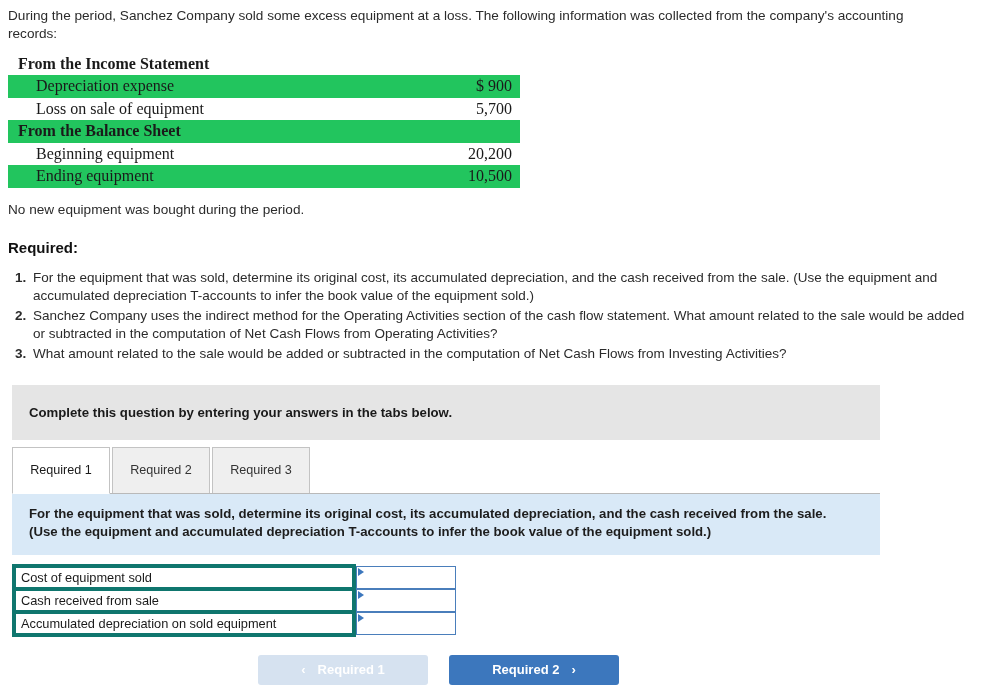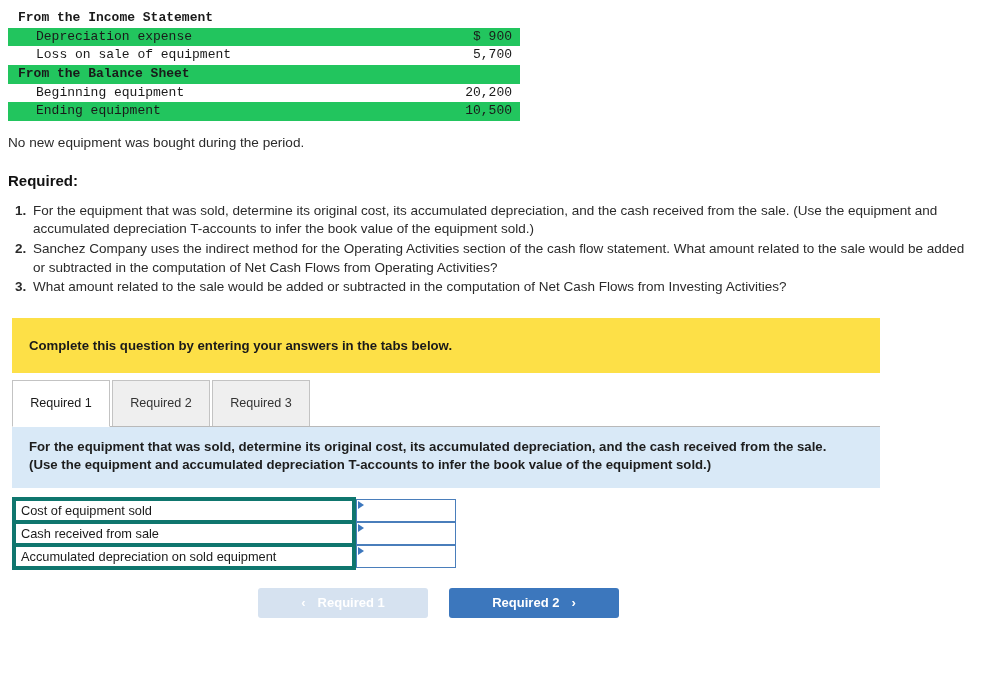--- a/index.html
+++ b/index.html
@@ -33,22 +33,22 @@
   }
 
   
   .fin-wrap {
     margin: 9px 0 0 8px;
     width: 512px;
   }
   table.fin {
     border-collapse: collapse;
     width: 100%;
-    font-family: Liberation Mono, monospace;
-    font-size: 13px;
+    font-family: Liberation Serif, serif;
+    font-size: 16px;
     color: #1a1a1a;
   }
   table.fin td {
     padding: 1px 0 1px 0;
     white-space: pre;
     line-height: 1.28;
   }
   table.fin tr.alt td { background: #22c55e; }
   table.fin td.lbl { padding-left: 10px; }
   table.fin td.lbl.head { font-weight: bold; }
@@ -82,21 +82,21 @@
     margin: 0 0 1px 0;
     padding-left: 3px;
   }
   ol.reqlist li::marker { font-weight: bold; }
 
   
   .gray-banner {
     margin: 21px 0 0 12px;
     width: 868px;
     height: 55px;
-    background: #fde047;
+    background: #e5e5e5;
     display: flex;
     align-items: center;
     padding-left: 17px;
     font-size: 13.2px;
     font-weight: bold;
     color: #1a1a1a;
   }
 
   
   .tabstrip {
@@ -218,20 +218,21 @@
     background: #3c77bd;
     color: #ffffff;
   }
   .chev { font-size: 13px; font-weight: bold; line-height: 1; }
 </style>
 </head>
 <body>
 
 <div class="page">
 
+  <div class="intro">During the period, Sanchez Company sold some excess equipment at a loss. The following information was collected from the company's accounting records:</div>
 
   <div class="fin-wrap">
     <table class="fin">
       <tbody>
           <tr>
             <td class="lbl head">From the Income Statement</td>
             <td class="amt"></td>
           </tr>
           <tr class="alt">
             <td class="lbl ind">Depreciation expense</td>

